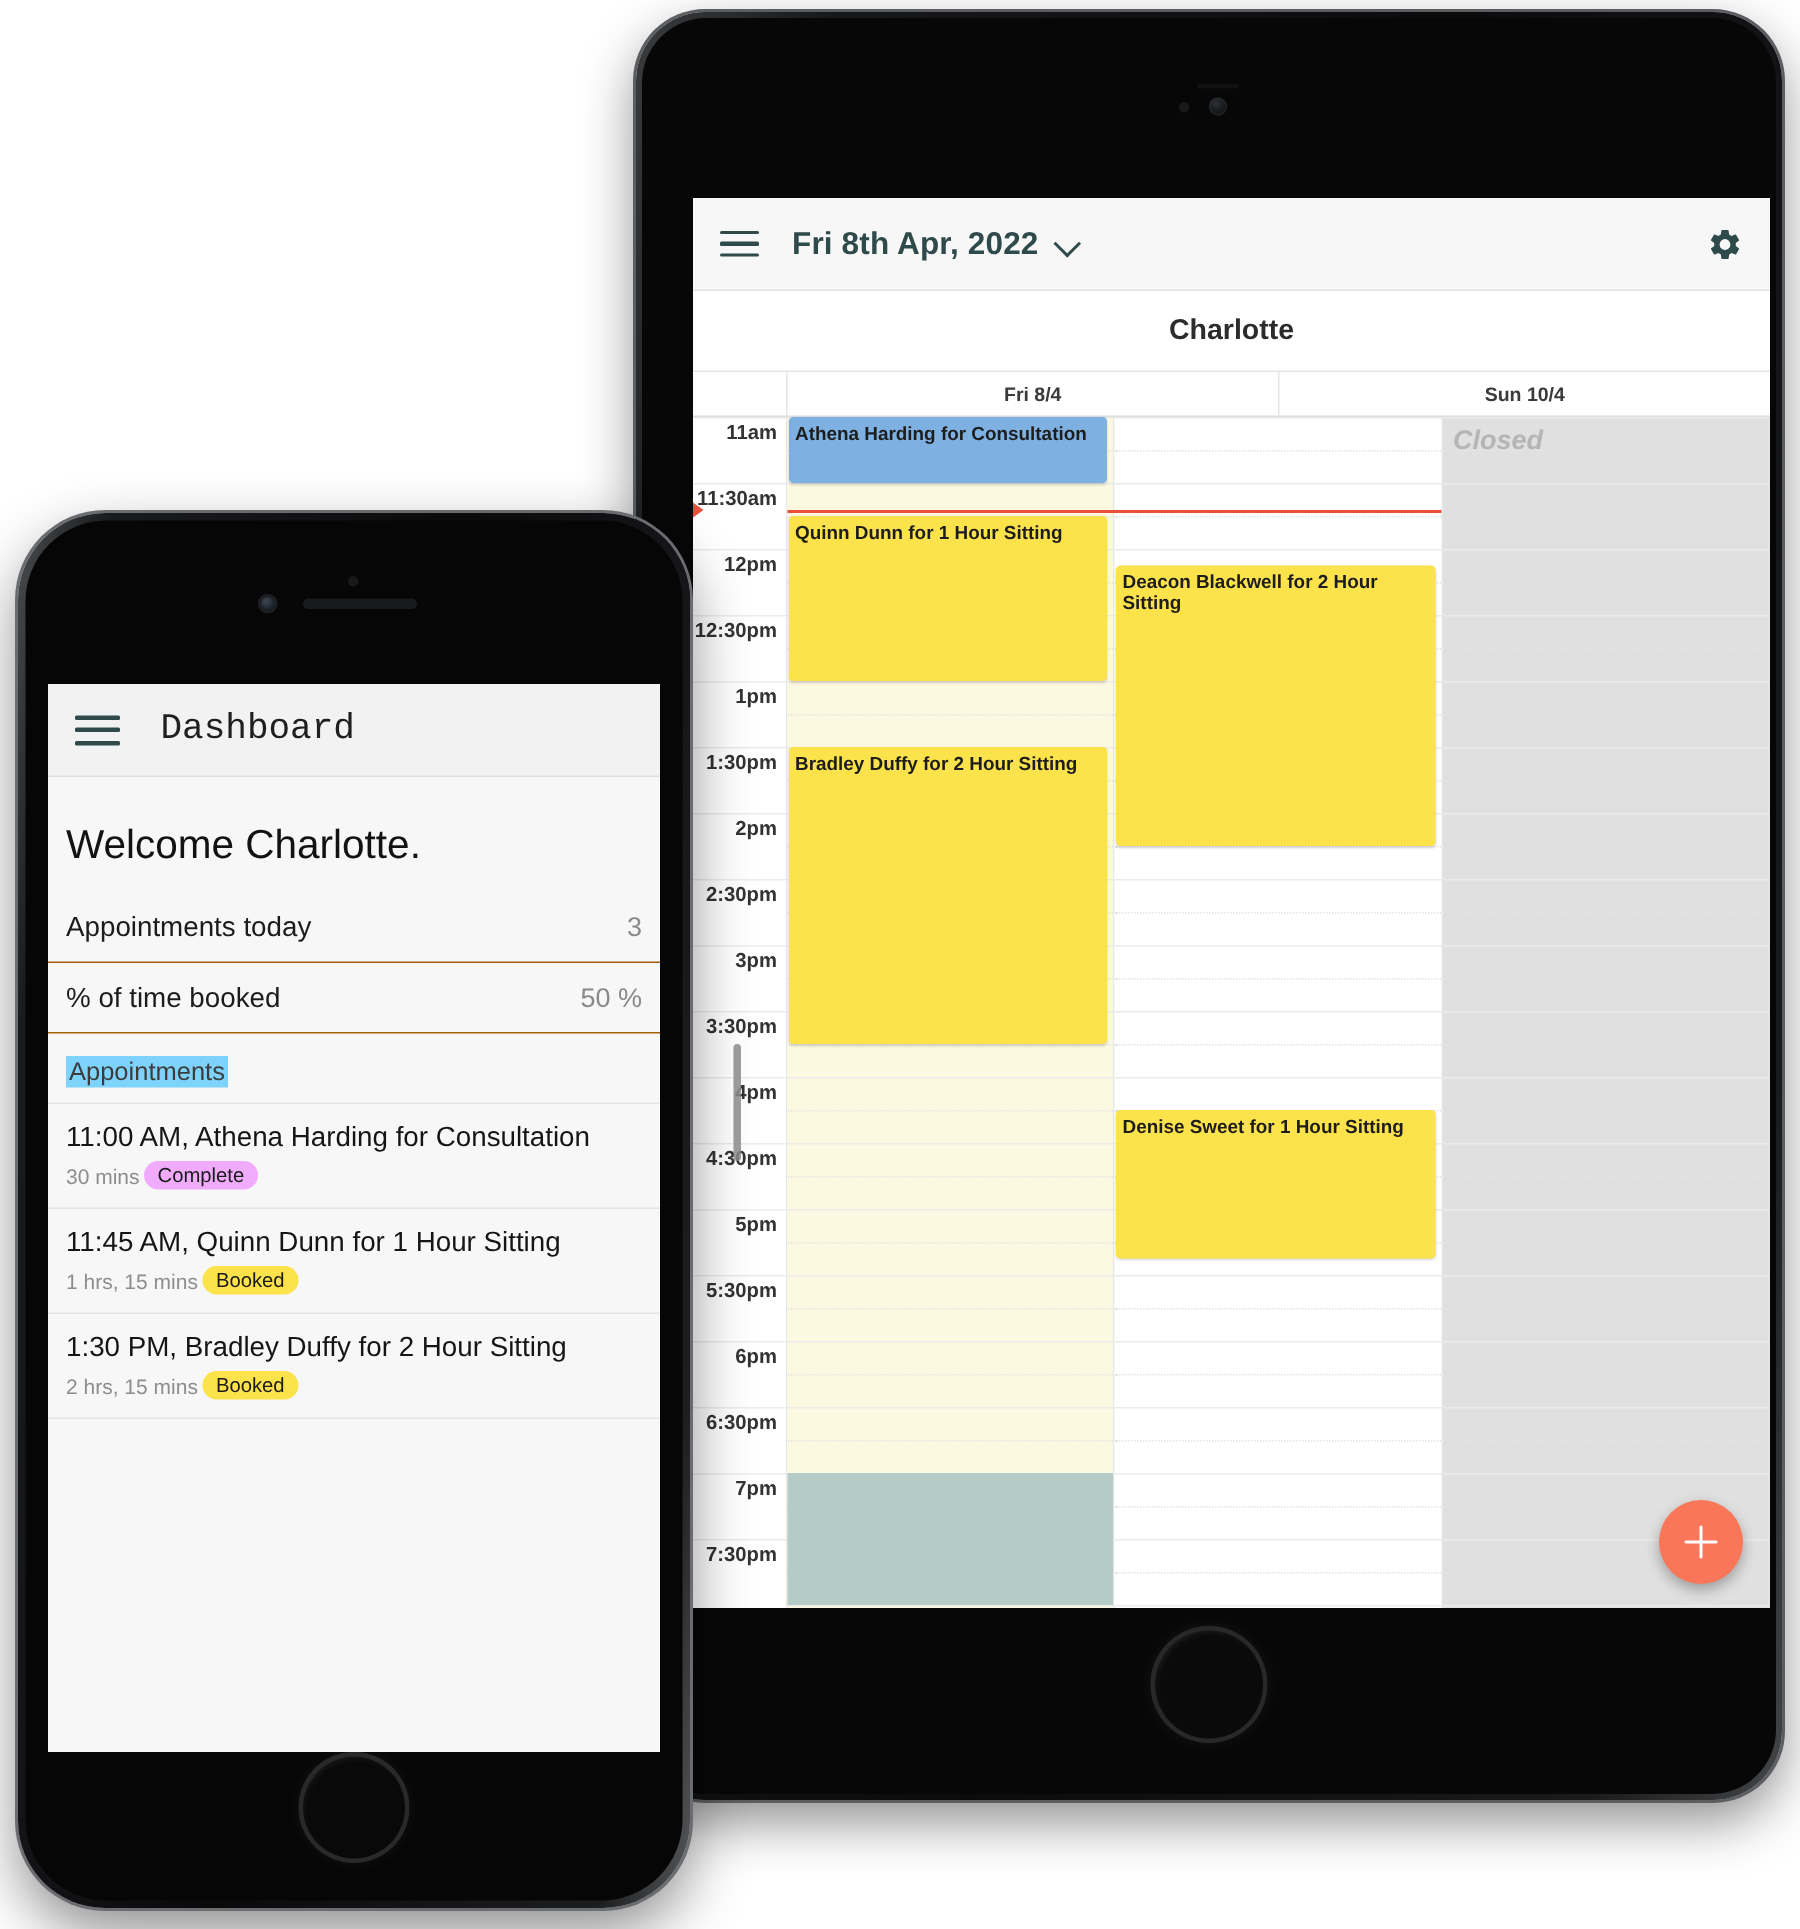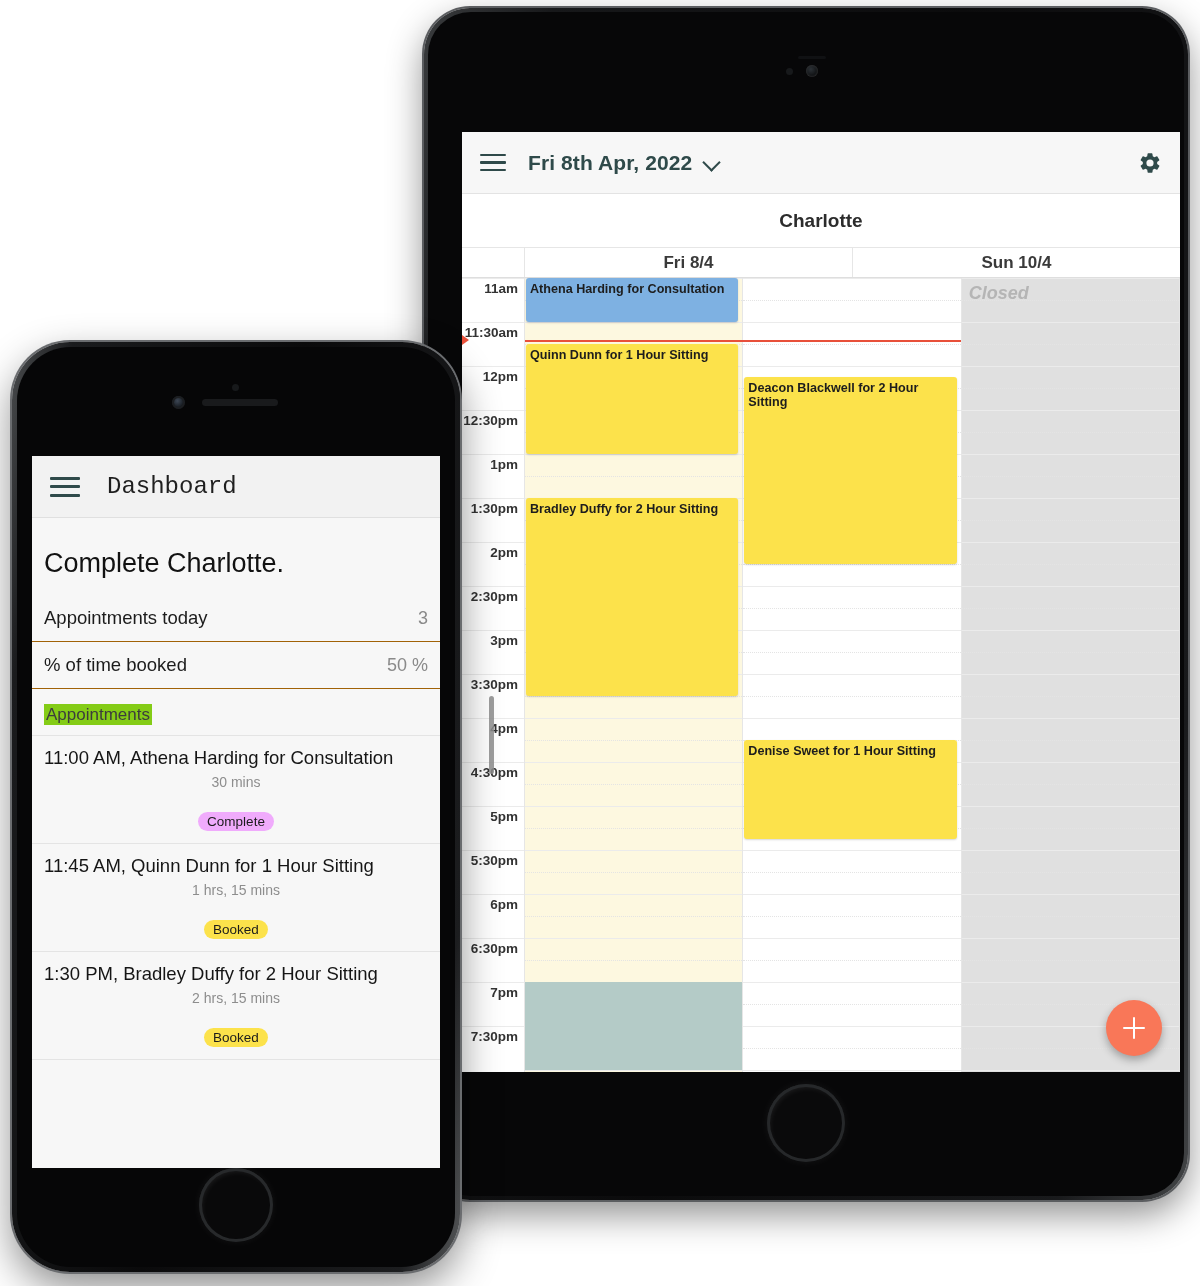--- a/index.html
+++ b/index.html
@@ -86,21 +86,21 @@
     height: 54px; display: flex; align-items: center; justify-content: center;
     font-size: 19px; color: #2c2c2c; background: #fff;
     border-bottom: 1px solid #e6e6e6;
   }
 
   
   .t-dayhead { display: flex; height: 30px; background: #fff; border-bottom: 1px solid #dedede; }
   .t-dayhead .gutter { width: 63px; flex: 0 0 63px; border-right: 1px solid #e6e6e6; }
   .t-dayhead .dcell {
     flex: 1 1 0; display: flex; align-items: center; justify-content: center;
-    font-size: 17px; color: #3a3a3a; border-right: 1px solid #e6e6e6; text-align: right;
+    font-size: 13px; color: #3a3a3a; border-right: 1px solid #e6e6e6; text-align: right;
   }
   .t-dayhead .dcell:last-child { border-right: none; }
 
   
   .t-grid { position: relative; display: flex; height: 794px; background: #fff; }
   .t-gutter {
     width: 63px; flex: 0 0 63px; position: relative;
     border-right: 1px solid #e6e6e6; background: #fff;
   }
   .t-gutter .tl {
@@ -207,26 +207,26 @@
     display: flex; align-items: center; justify-content: space-between;
     padding: 12px 12px; margin: 0 0 0 0; font-size: 18.5px; color: #1c1c1c;
     border-bottom: 1px solid #a16207;
   }
   .p-stat:first-of-type { border-bottom: 1px solid #e4e4e4; }
   .p-stat .val { color: #8a8a8a; font-size: 18px; }
   .p-section {
     padding: 16px 12px 10px 12px;
   }
   .p-section span {
-    font-size: 17px; color: #3c3c3c; background: #84cc16; padding: 1px 2px;
+    font-size: 17px; color: #3c3c3c; background: #7dd3fc; padding: 1px 2px;
   }
   .p-list { border-top: 1px solid #e4e4e4; }
   .p-item { padding: 11px 12px 12px 12px; border-bottom: 1px solid #e4e4e4; cursor: pointer; }
   .p-item .ttl { font-size: 18.5px; color: #151515; }
-  .p-item .sub { margin-top: 5px; font-size: 14px; color: #8d8d8d; display: flex; align-items: center; gap: 22px; flex-direction: column; }
+  .p-item .sub { margin-top: 5px; font-size: 14px; color: #8d8d8d; display: flex; align-items: center; gap: 3px; }
   .chip { border-radius: 10px; padding: 2px 9px; font-size: 13.5px; color: #1b1b1b; }
   .chip.booked { background: #fce24b; }
   .chip.complete { background: #f0abfc; }
 </style>
 </head>
 <body>
 
 <div id="stage">
 
   <div id="tablet">
@@ -463,21 +463,21 @@
       <div class="p-appbar">
         <div class="p-hamburger">
           <i></i>
             <i></i>
             <i></i>
         </div>
         <div class="p-title">Dashboard</div>
       </div>
 
       <div class="p-body">
-        <div class="p-welcome">Complete Charlotte.</div>
+        <div class="p-welcome">Welcome Charlotte.</div>
 
         <div class="p-stat">
           <span>Appointments today</span>
           <span class="val">3</span>
         </div>
         <div class="p-stat">
           <span>% of time booked</span>
           <span class="val">50 %</span>
         </div>
 

